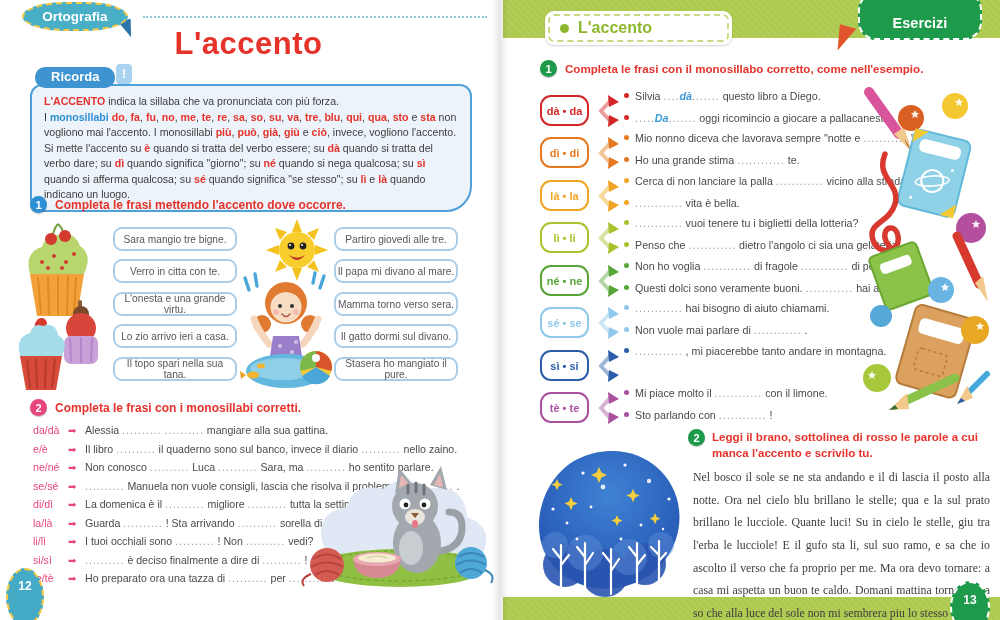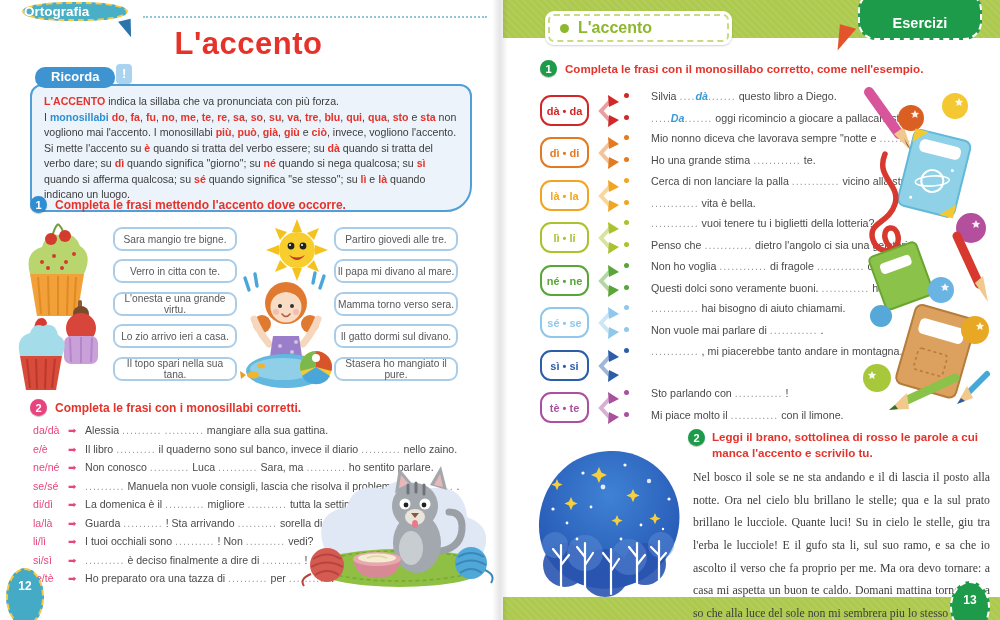--- a/index.html
+++ b/index.html
@@ -1,23 +1,23 @@
 <!DOCTYPE html>
 <html><head>
 <meta charset="utf-8">
 <style>
   *{margin:0;padding:0;box-sizing:border-box}
   html,body{width:1000px;height:620px;background:#fff;font-family:"Liberation Sans",sans-serif}
   .spread{position:relative;width:1000px;height:620px;background:#fff;overflow:hidden}
   .gutter{position:absolute;left:492px;top:0;width:16px;height:620px;
     background:linear-gradient(90deg,rgba(0,0,0,0) 0%,rgba(0,0,0,.10) 50%,rgba(0,0,0,0) 100%)}
   
-  .orto-bubble{position:absolute;left:22px;top:2px;width:106px;height:19px;background:#49afc7;
+  .orto-bubble{position:absolute;left:22px;top:2px;width:106px;height:29px;background:#49afc7;
     border:2px dashed #f2c844;border-radius:50%/60%;color:#fff;font-weight:bold;font-size:13.5px;
-    display:flex;align-items:center;justify-content:flex-start;z-index:3}
+    display:flex;align-items:center;justify-content:center;z-index:3}
   .orto-tail{position:absolute;left:120px;top:20px;width:0;height:0;border-left:9px solid transparent;
     border-right:4px solid transparent;border-top:18px solid #2d74ab;transform:rotate(-14deg);z-index:2}
   .dotline{position:absolute;left:143px;top:16px;width:344px;border-top:2px dotted #8ec6dd}
   .title-left{position:absolute;left:0;top:26px;width:497px;text-align:center;color:#e5332b;
     font-size:31px;font-weight:bold;letter-spacing:.5px}
   .ricorda-bang{position:absolute;left:116px;top:64px;background:#a9d3ee;color:#fff;font-weight:bold;
     font-size:13px;padding:2px 6px 3px;border-radius:4px;z-index:1}
   .ricorda-tag{position:absolute;left:35px;top:67px;background:#3e94d1;color:#fff;font-weight:bold;
     font-size:13px;padding:2px 16px 4px;border-radius:10px;z-index:2}
   .ricorda-box{position:absolute;left:30px;top:84px;width:442px;background:#ecf3fa;border:2px solid #4f9fd9;
@@ -55,21 +55,21 @@
     align-items:center;gap:9px;padding:0 10px}
   .accento-dot{width:9px;height:9px;border-radius:50%;background:#8cb82e;flex:none}
   .accento-text{color:#8cb82e;font-weight:bold;font-size:16px}
   .r-row{position:absolute;left:540px;width:452px;height:42px}
   .rc0{--c:#d22728}.rc1{--c:#e4791f}.rc2{--c:#f0a524}.rc3{--c:#abc22f}
   .rc4{--c:#58a538}.rc5{--c:#8fc8eb}.rc6{--c:#2b5da9}.rc7{--c:#a9509e}
   .r-box{position:absolute;left:0;top:5px;width:49px;height:31px;border:2.5px solid var(--c);border-radius:11px;
     background:#fff;display:flex;align-items:center;justify-content:center;font-weight:bold;font-size:11px;color:var(--c)}
   .r-arrows{position:absolute;left:54px;top:5px;color:var(--c)}
   .r-lines{position:absolute;left:84px;top:0;width:368px}
-  .r-line{height:21.5px;font-size:10.7px;color:#4a4a4a;display:flex;align-items:baseline;gap:22px;white-space:nowrap}
+  .r-line{height:21.5px;font-size:10.7px;color:#4a4a4a;display:flex;align-items:baseline;gap:6px;white-space:nowrap}
   .r-bullet{width:5px;height:5px;border-radius:50%;background:var(--c);flex:none;position:relative;top:-2px}
   .ex2r-head{position:absolute;left:688px;top:429px;width:302px;display:flex;gap:7px;align-items:flex-start}
   .ex2r-head .ex-title{line-height:1.35;font-size:11.6px}
   .passage{position:absolute;left:693px;top:466px;width:297px;font-family:"Liberation Serif",serif;
     font-size:11.8px;line-height:1.92;color:#3d3d3d;text-align:justify}
   .badge13{position:absolute;left:950px;top:581px;width:40px;height:52px;background:#1d9b4a;
     border:2px dashed #fff;border-radius:50%;color:#fff;font-weight:bold;font-size:12px;
     display:flex;justify-content:center;padding-top:10px;z-index:2}
   .illus{position:absolute}
 </style>
@@ -439,25 +439,25 @@
     <div class="r-row rc7" style="top:387px">
       <div class="r-box">tè • te</div>
       <svg class="r-arrows" width="26" height="32" viewBox="0 0 26 32">
           <polyline points="18,4 7,16 18,28" stroke="currentColor" stroke-width="4" fill="none" opacity=".45"></polyline>
           <polygon points="14,0 25,7 15,12" fill="currentColor"></polygon>
           <polygon points="15,20 25,25 14,32" fill="currentColor"></polygon>
         </svg>
       <div class="r-lines">
         <div class="r-line">
             <span class="r-bullet"></span>
+            <span><span class="seg-n">Mi piace molto il </span><span class="seg-d">............</span><span class="seg-n"> con il limone.</span></span>
+          </div>
+        <div class="r-line">
+            <span class="r-bullet"></span>
             <span><span class="seg-n">Sto parlando con </span><span class="seg-d">............</span><span class="seg-n"> !</span></span>
-          </div>
-        <div class="r-line">
-            <span class="r-bullet"></span>
-            <span><span class="seg-n">Mi piace molto il </span><span class="seg-d">............</span><span class="seg-n"> con il limone.</span></span>
           </div>
       </div>
     </div>
 
     <svg class="illus" style="left:855px;top:78px" width="145" height="335" viewBox="0 0 145 335">
       <line x1="14" y1="14" x2="44" y2="56" stroke="#d8559b" stroke-width="10" stroke-linecap="round"></line>
       <polygon points="39,56 57,74 49,49" fill="#f2c98c"></polygon>
         <polygon points="52,67 57,74 49,60" fill="#6e4a2e"></polygon>
       <circle cx="56" cy="40" r="13" fill="#d95f23"></circle>
         <path d="m60,32 1.2,2.8 3,.3 -2.2,2 .6,3 -2.6,-1.6 -2.6,1.6 .6,-3 -2.2,-2 3,-.3 z" fill="#fff" opacity=".9"></path>

